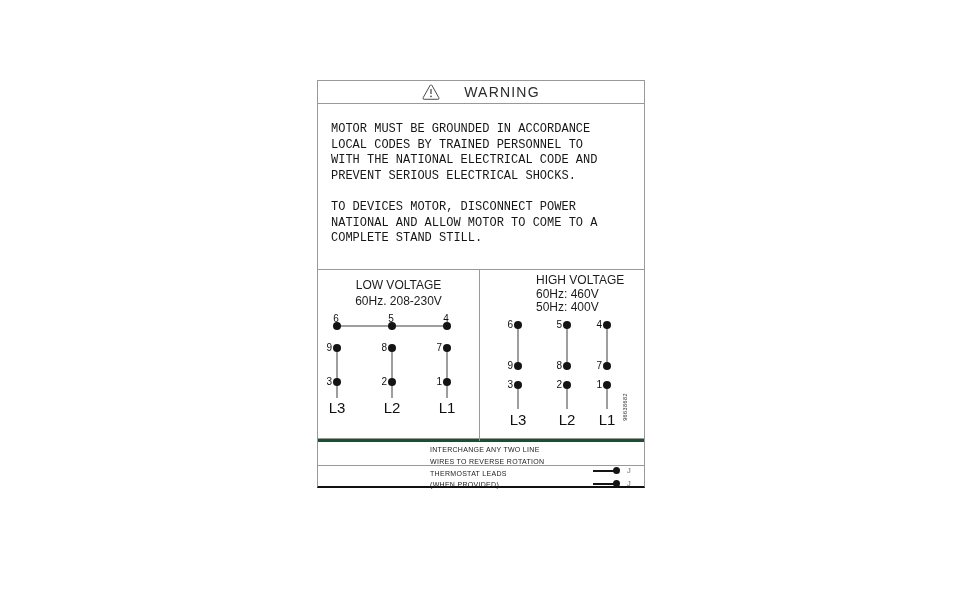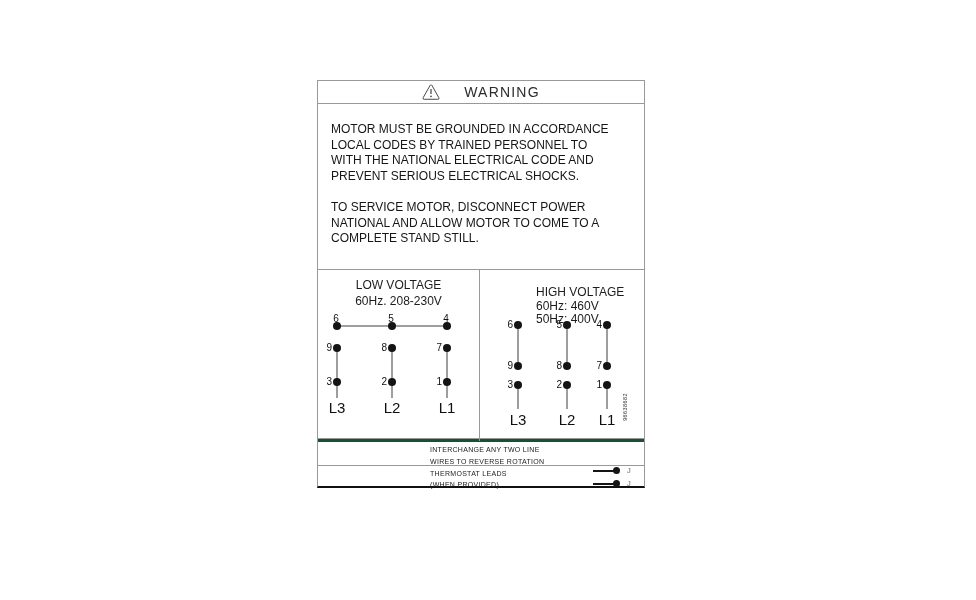--- a/index.html
+++ b/index.html
@@ -8,29 +8,29 @@
   .label-box{position:absolute;left:317px;top:80px;width:328px;height:408px;box-sizing:border-box;
              background:#fff;border:1px solid #999;border-bottom:2px solid #111;}
 
   
   .header-row{height:23px;box-sizing:border-box;border-bottom:1px solid #999;
               display:flex;align-items:center;justify-content:center;gap:24px;}
   .warning-title{font-size:14px;letter-spacing:1.2px;color:#2b2b2b;}
 
   
   .text-section{height:166px;box-sizing:border-box;border-bottom:1px solid #999;
-                padding:18px 12px 0 13px;font-size:12px;line-height:15.5px;color:#161616;}
+                padding:18px 12px 0 13px;font-size:12px;line-height:15.5px;color:#161616;font-family:Liberation Mono, monospace;}
   .para + .para{margin-top:16px;}
 
   
   .diagram-section{position:relative;height:172px;box-sizing:border-box;border-bottom:4px solid #14532d;}
   .v-divider{position:absolute;left:161px;top:0;width:1px;height:171px;background:#999;}
   .h-subline{position:absolute;left:0;right:0;top:168px;height:1px;background:#999;}
   .lv-head{position:absolute;left:0;top:8px;width:161px;text-align:center;font-size:12px;line-height:15.5px;}
-  .hv-head{position:absolute;left:218px;top:16px;text-align:left;font-size:12px;line-height:13.5px;}
+  .hv-head{position:absolute;left:218px;top:4px;text-align:left;font-size:12px;line-height:13.5px;}
   .wire{position:absolute;background:#9e9e9e;}
   .dot{position:absolute;width:8px;height:8px;border-radius:50%;background:#141414;}
   .t-num{position:absolute;font-size:10px;color:#101010;}
   .l-label{position:absolute;width:24px;text-align:center;font-size:15px;color:#101010;}
   .part-number-wrap{position:absolute;left:287px;top:112px;width:40px;height:50px;}
   .part-number{position:absolute;left:50%;top:50%;transform:translate(-50%,-50%) rotate(-90deg);
                font-size:5.5px;letter-spacing:0.4px;color:#333;white-space:nowrap;}
 
   
   .interchange-row{position:relative;height:24px;box-sizing:border-box;border-bottom:1px solid #999;}
@@ -62,21 +62,21 @@
     </div>
 
     <div class="text-section">
       <div class="para">
           <div>MOTOR MUST BE GROUNDED IN ACCORDANCE</div>
           <div>LOCAL CODES BY TRAINED PERSONNEL TO</div>
           <div>WITH THE NATIONAL ELECTRICAL CODE AND</div>
           <div>PREVENT SERIOUS ELECTRICAL SHOCKS.</div>
         </div>
       <div class="para">
-          <div>TO SERVICE MOTOR, DISCONNECT POWER</div>
+          <div>TO DEVICES MOTOR, DISCONNECT POWER</div>
           <div>NATIONAL AND ALLOW MOTOR TO COME TO A</div>
           <div>COMPLETE STAND STILL.</div>
         </div>
     </div>
 
     <div class="diagram-section">
       <div class="lv-head">
         <div>LOW VOLTAGE</div>
         <div>
             <div>60Hz. 208-230V</div>

